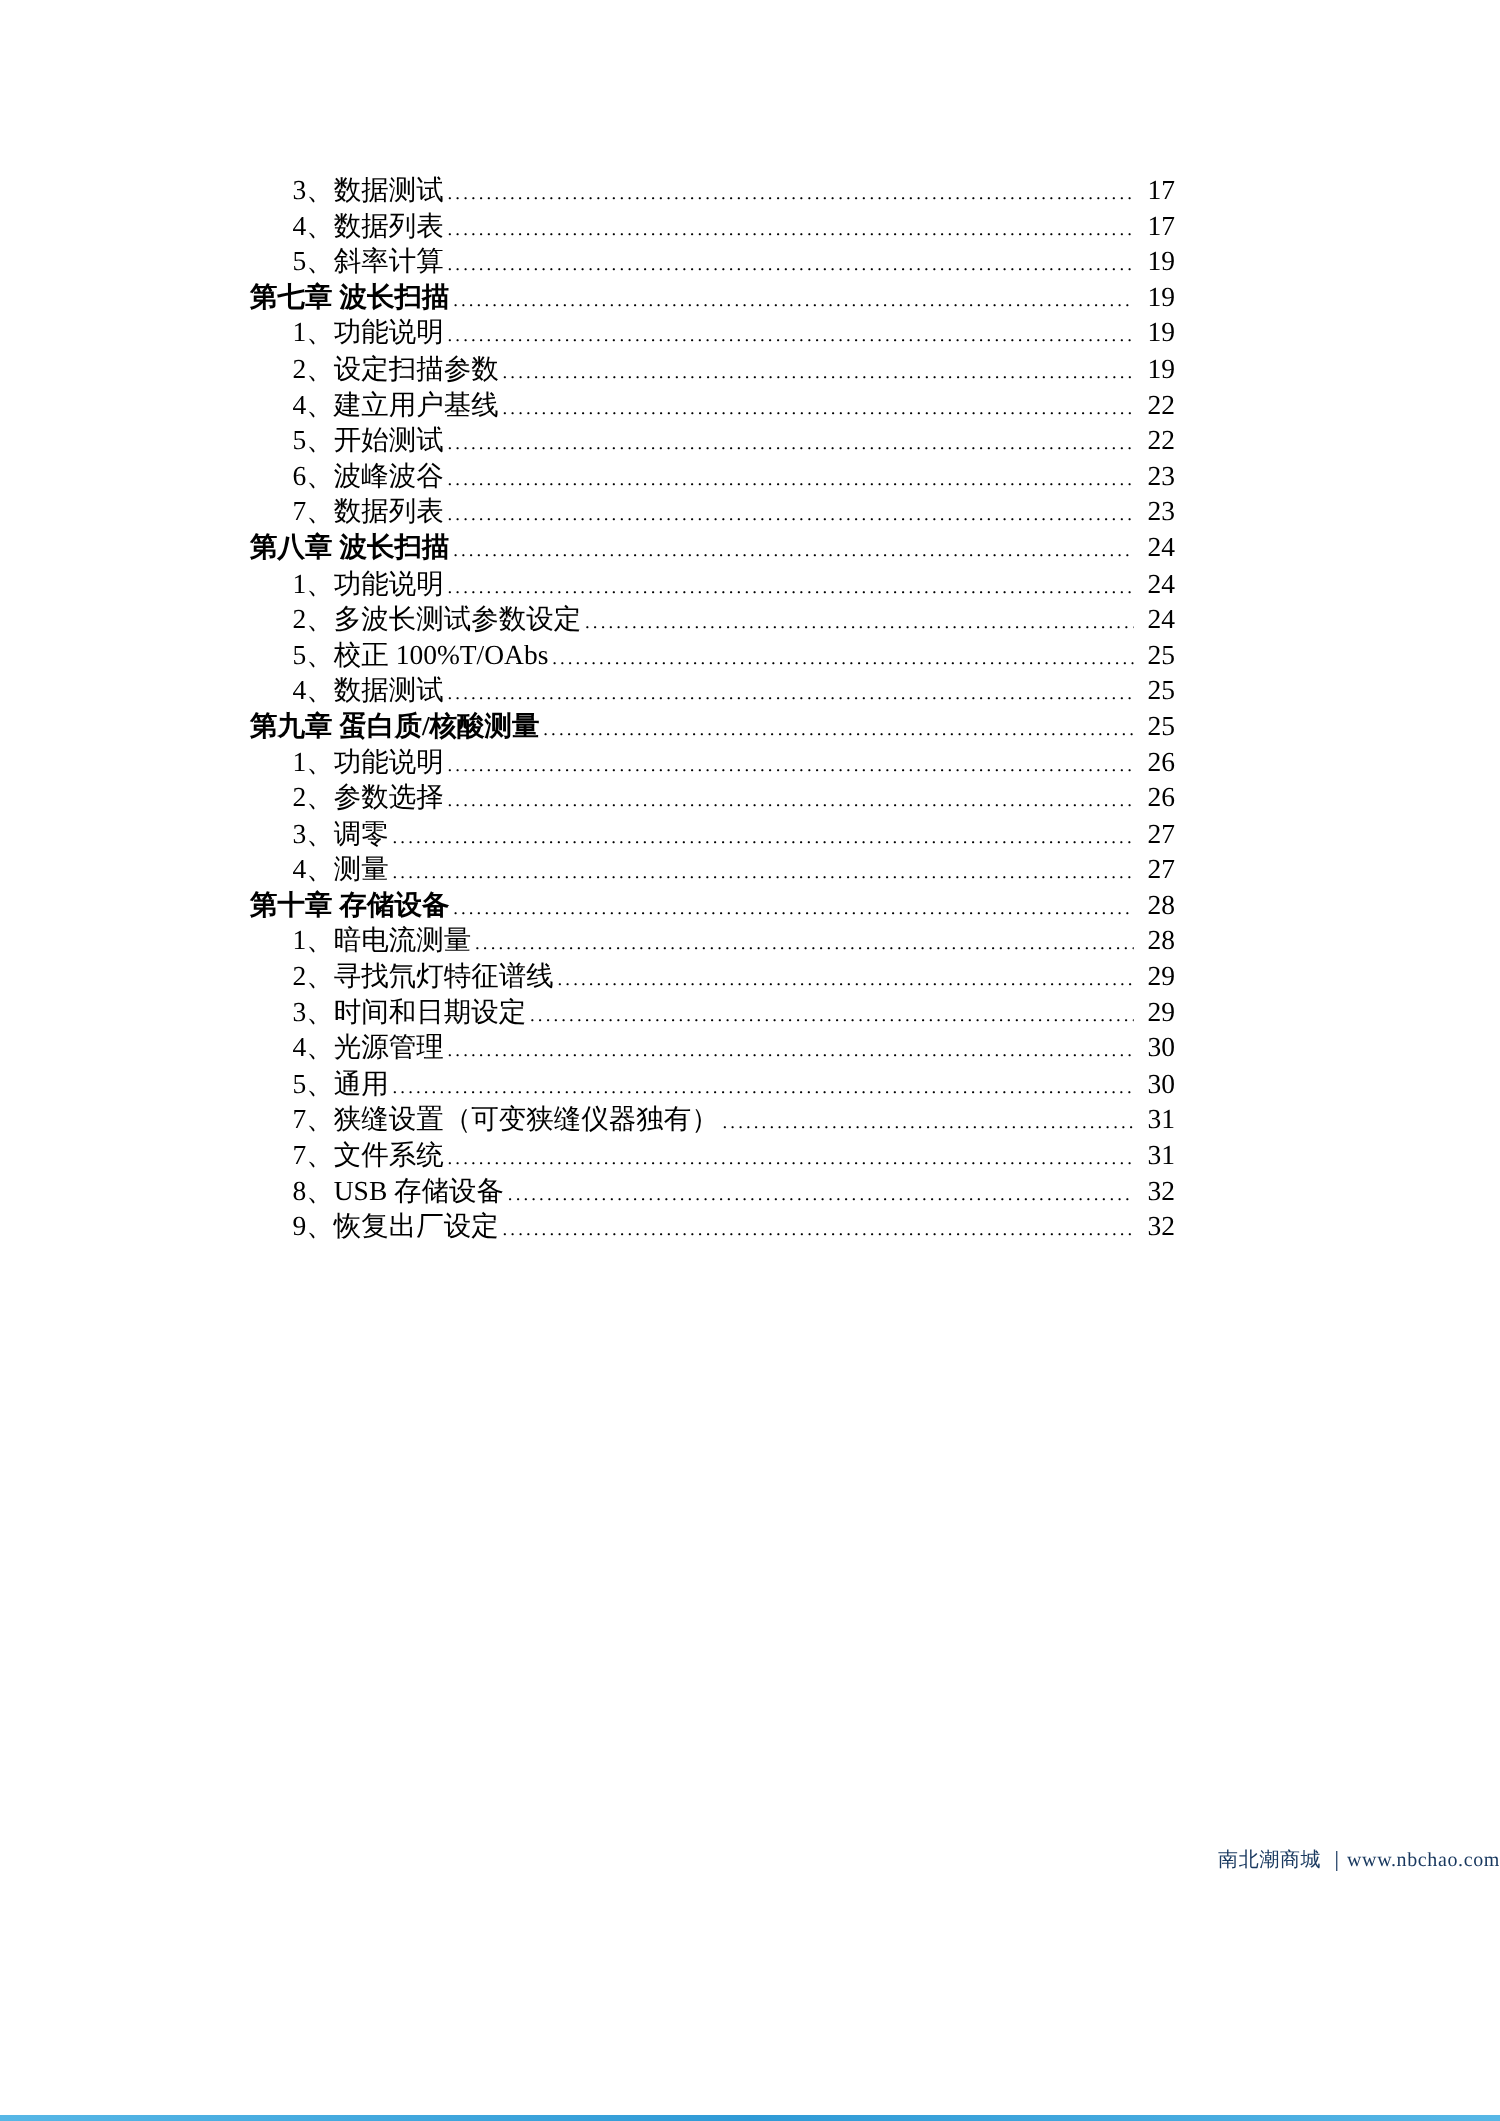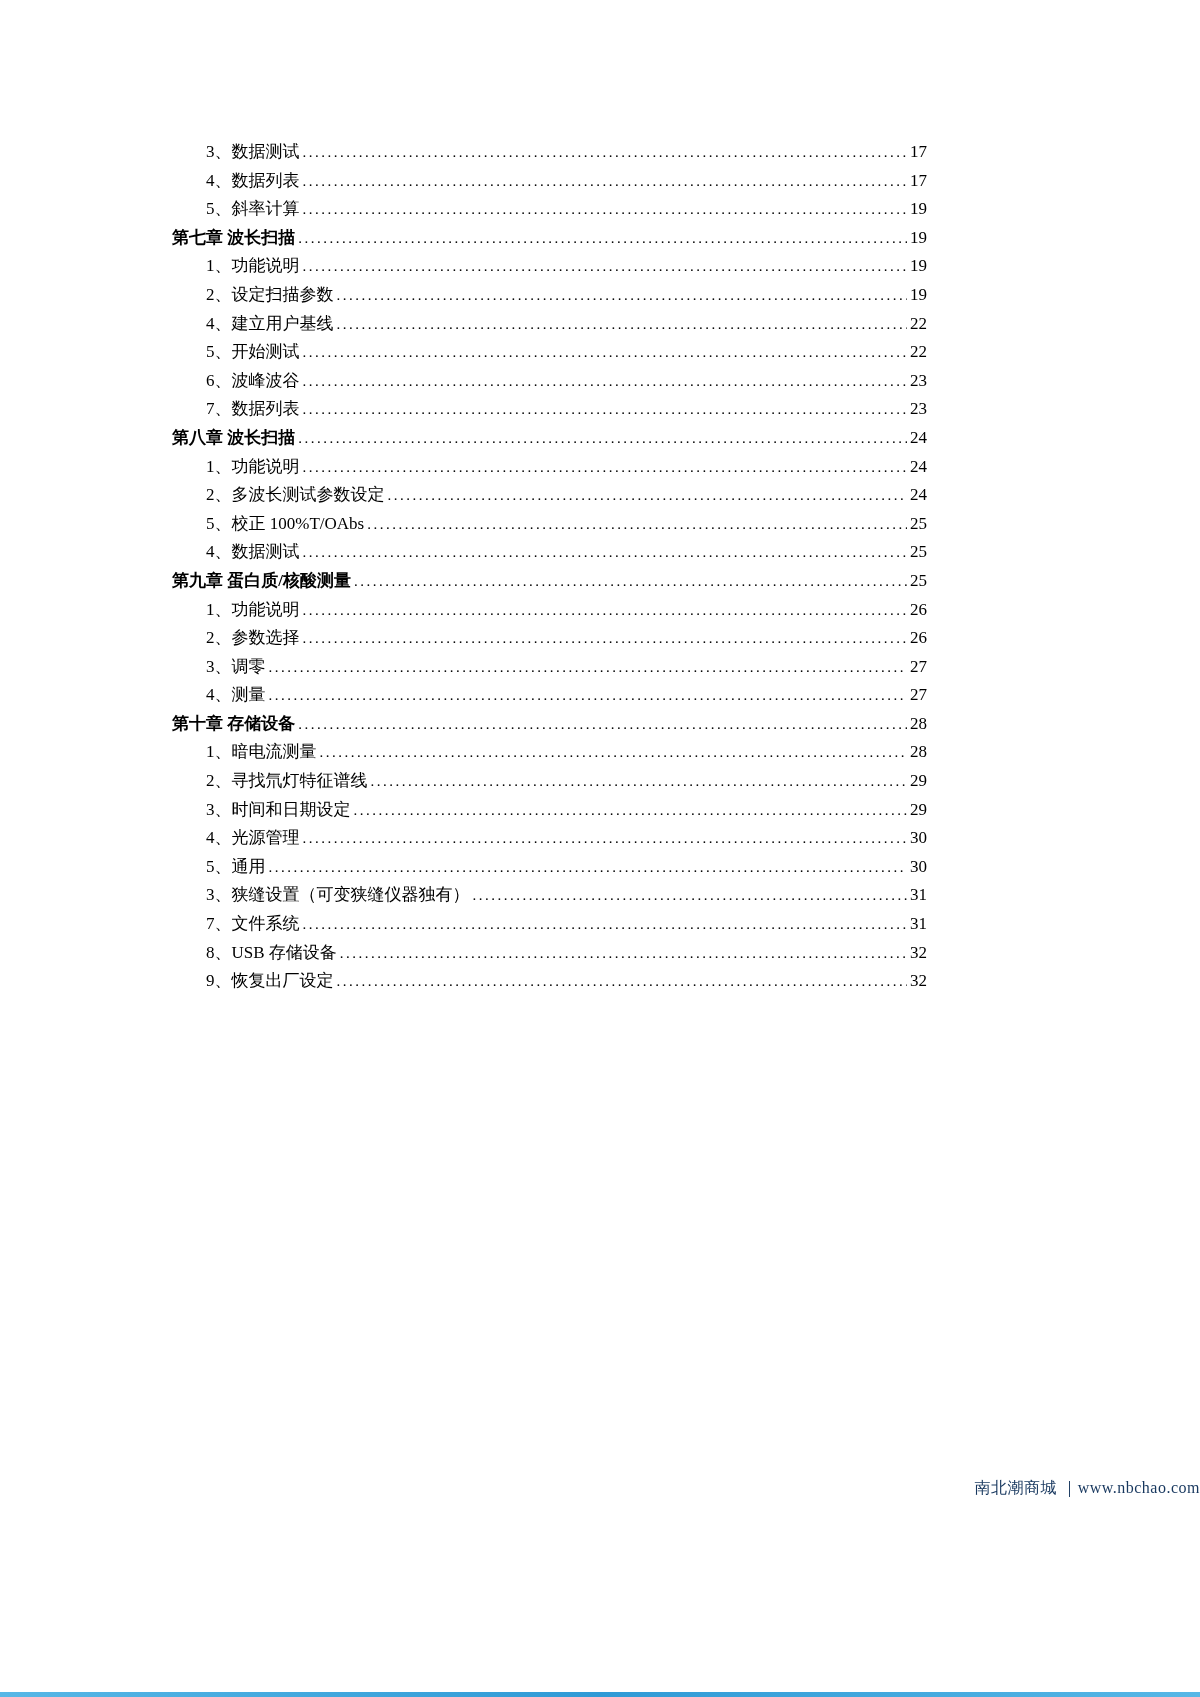--- a/index.html
+++ b/index.html
@@ -23,23 +23,24 @@
     position: absolute;
     top: 138px;
     left: 172px;
     width: 768px;
   }
 
   .toc-row {
     display: flex;
     align-items: baseline;
     height: 28.6px;
-    font-size: 17px;
+    font-size: 22px;
     line-height: 28.6px;
     white-space: nowrap;
+    margin-left: 28px;
   }
 
   .toc-row.chapter .toc-label {
     font-weight: bold;
   }
 
   .toc-row.item {
     padding-left: 34px;
   }
 
@@ -57,20 +58,21 @@
   .dots::after {
     content: "..................................................................................................................................................................................................";
     letter-spacing: 2.5px;
     font-size: 15px;
     color: #000000;
   }
 
   .toc-page {
     flex: 0 0 auto;
     min-width: 30px;
+    text-align: right;
   }
 
   .footer {
     position: absolute;
     top: 1478px;
     left: 0;
     width: 100%;
     text-align: right;
     font-size: 16px;
     color: #17375e;
@@ -216,21 +218,21 @@
         <span class="toc-label">4、光源管理</span>
         <span class="dots"></span>
         <span class="toc-page">30</span>
       </div>
       <div class="toc-row item">
         <span class="toc-label">5、通用</span>
         <span class="dots"></span>
         <span class="toc-page">30</span>
       </div>
       <div class="toc-row item">
-        <span class="toc-label">3、狭缝设置（可变狭缝仪器独有）</span>
+        <span class="toc-label">7、狭缝设置（可变狭缝仪器独有）</span>
         <span class="dots"></span>
         <span class="toc-page">31</span>
       </div>
       <div class="toc-row item">
         <span class="toc-label">7、文件系统</span>
         <span class="dots"></span>
         <span class="toc-page">31</span>
       </div>
       <div class="toc-row item">
         <span class="toc-label">8、USB 存储设备</span>

